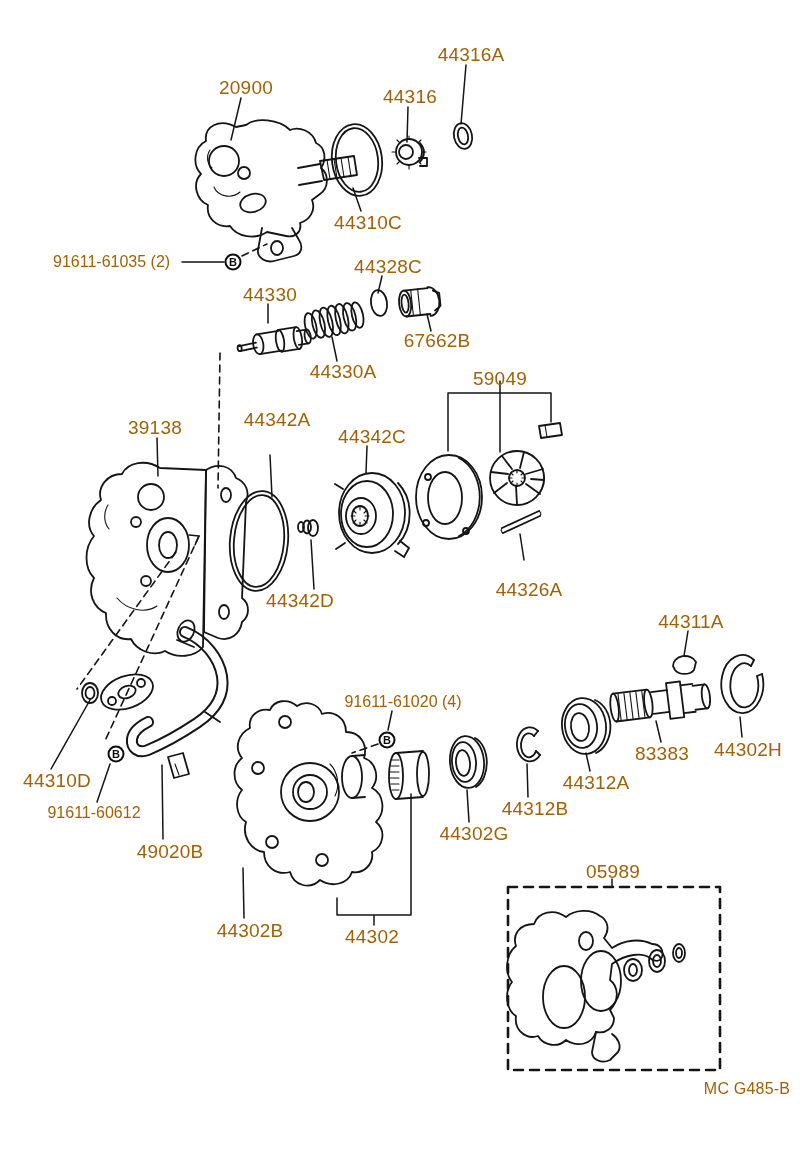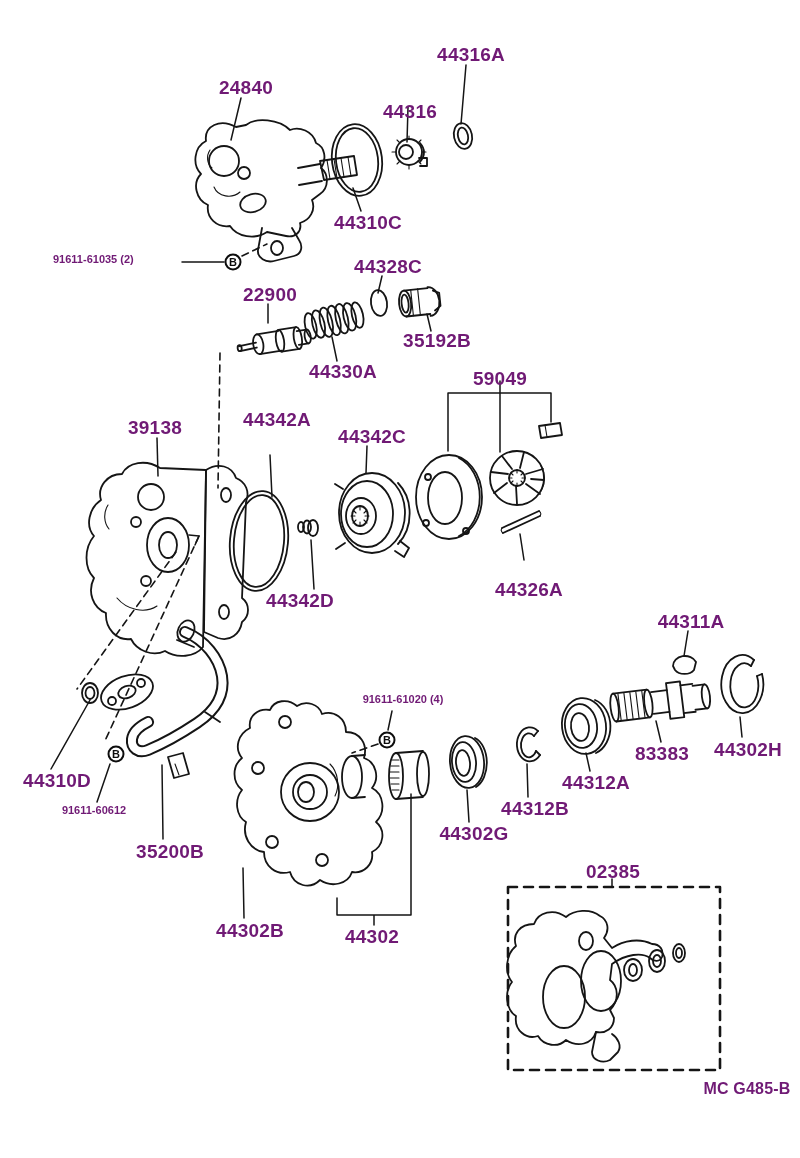--- a/index.html
+++ b/index.html
@@ -14,24 +14,24 @@
     stroke-linecap:round; stroke-linejoin:round;
   }
   svg.art .lead { stroke-width:1.5; }
   svg.art .dash { stroke-width:1.6; stroke-dasharray:7 5; }
   svg.art .thick { stroke-width:12; }
   svg.art .tubein { stroke:#ffffff; stroke-width:8; }
   svg.art .thin { stroke-width:1.1; }
   svg.art .kitbox { stroke-width:2.6; stroke-dasharray:9 7; }
   .lbl {
     position:absolute; transform:translateX(-50%);
-    font-weight:700; font-size:19px; letter-spacing:0.2px;
-    color:#701a75; white-space:nowrap; line-height:1;
+    font-weight:400; font-size:19px; letter-spacing:0.2px;
+    color:#a16207; white-space:nowrap; line-height:1;
   }
-  .lbl.sm { font-size:11px; letter-spacing:0; }
+  .lbl.sm { font-size:16px; letter-spacing:0; }
   .lbl.left { transform:none; }
   .lbl.footer { font-size:16px; }
   .bolt {
     position:absolute; width:17px; height:17px; box-sizing:border-box;
     border:2px solid #0d0d0d; border-radius:50%;
     display:flex; align-items:center; justify-content:center;
     font-size:11px; font-weight:700; color:#0d0d0d;
     transform:translate(-50%,-50%); background:#fff; line-height:1;
   }
 </style>
@@ -301,47 +301,47 @@
       <ellipse cx="633" cy="970" rx="9" ry="11"></ellipse>
       <ellipse cx="633" cy="970" rx="4" ry="6"></ellipse>
       <ellipse cx="657" cy="961" rx="8" ry="11"></ellipse>
       <ellipse cx="657" cy="961" rx="4" ry="6"></ellipse>
       <ellipse cx="679" cy="953" rx="6" ry="9"></ellipse>
       <ellipse cx="679" cy="953" rx="3" ry="5"></ellipse>
     </g>
   </svg>
 
   <div class="lbl" style="left:471px;top:45px">44316A</div>
-  <div class="lbl" style="left:246px;top:78px">24840</div>
-  <div class="lbl" style="left:410px;top:102px">44316</div>
+  <div class="lbl" style="left:246px;top:78px">20900</div>
+  <div class="lbl" style="left:410px;top:87px">44316</div>
   <div class="lbl" style="left:368px;top:213px">44310C</div>
   <div class="lbl sm left" style="left:53px;top:254px">91611-61035 (2)</div>
   <div class="lbl" style="left:388px;top:257px">44328C</div>
-  <div class="lbl" style="left:270px;top:285px">22900</div>
-  <div class="lbl" style="left:437px;top:331px">35192B</div>
+  <div class="lbl" style="left:270px;top:285px">44330</div>
+  <div class="lbl" style="left:437px;top:331px">67662B</div>
   <div class="lbl" style="left:343px;top:362px">44330A</div>
   <div class="lbl" style="left:500px;top:369px">59049</div>
   <div class="lbl" style="left:155px;top:418px">39138</div>
   <div class="lbl" style="left:277px;top:410px">44342A</div>
   <div class="lbl" style="left:372px;top:427px">44342C</div>
   <div class="lbl" style="left:529px;top:580px">44326A</div>
   <div class="lbl" style="left:300px;top:591px">44342D</div>
   <div class="lbl" style="left:691px;top:612px">44311A</div>
   <div class="lbl sm" style="left:403px;top:694px">91611-61020 (4)</div>
   <div class="lbl" style="left:662px;top:744px">83383</div>
   <div class="lbl" style="left:748px;top:740px">44302H</div>
   <div class="lbl" style="left:596px;top:773px">44312A</div>
   <div class="lbl" style="left:535px;top:799px">44312B</div>
   <div class="lbl" style="left:474px;top:824px">44302G</div>
   <div class="lbl" style="left:57px;top:771px">44310D</div>
   <div class="lbl sm" style="left:94px;top:805px">91611-60612</div>
-  <div class="lbl" style="left:170px;top:842px">35200B</div>
+  <div class="lbl" style="left:170px;top:842px">49020B</div>
   <div class="lbl" style="left:250px;top:921px">44302B</div>
   <div class="lbl" style="left:372px;top:927px">44302</div>
-  <div class="lbl" style="left:613px;top:862px">02385</div>
+  <div class="lbl" style="left:613px;top:862px">05989</div>
 
   <div class="bolt" style="left:233px;top:262px">B</div>
   <div class="bolt" style="left:387px;top:740px">B</div>
   <div class="bolt" style="left:116px;top:754px">B</div>
 
   <div class="lbl footer" style="left:747px;top:1081px">MC G485-B</div>
 
 </div>
 
 </body></html>

